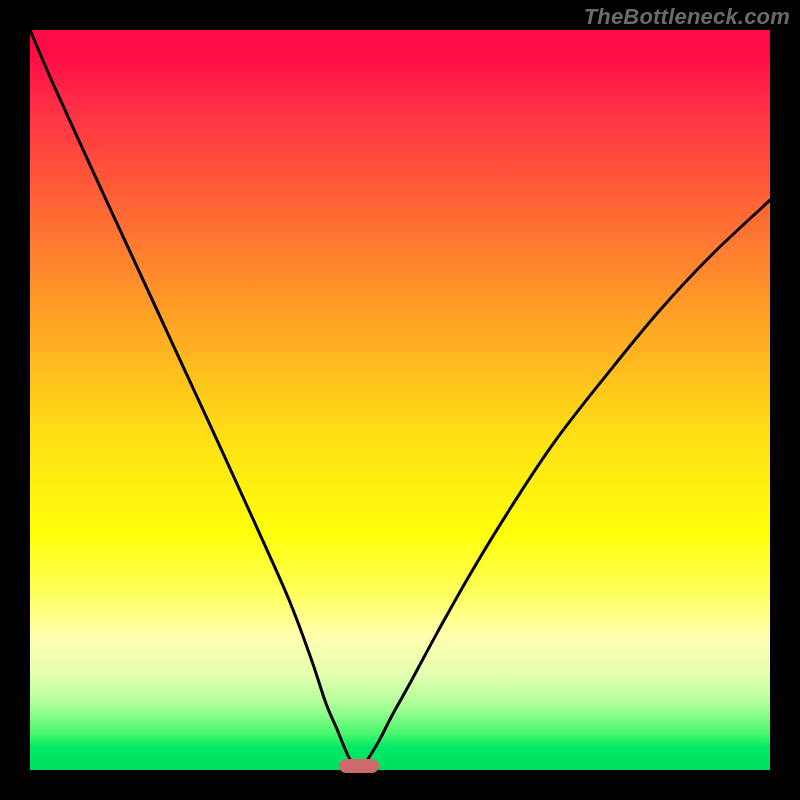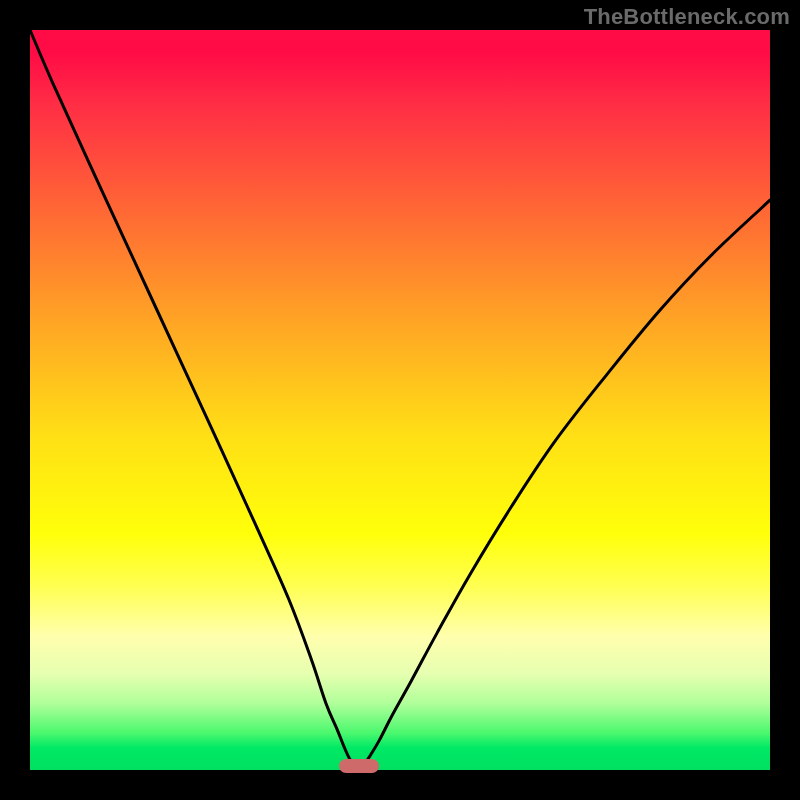--- a/index.html
+++ b/index.html
@@ -11,20 +11,21 @@
     overflow: hidden;
     font-family: Arial, Helvetica, sans-serif;
   }
   .frame {
     position: absolute;
     top: 0;
     left: 0;
     width: 800px;
     height: 800px;
     background: #000;
+    font-style: italic;
   }
   .plot {
     position: absolute;
     top: 30px;
     left: 30px;
     width: 740px;
     height: 740px;
     background: linear-gradient(
       to bottom,
       #ff0b46 0%,

